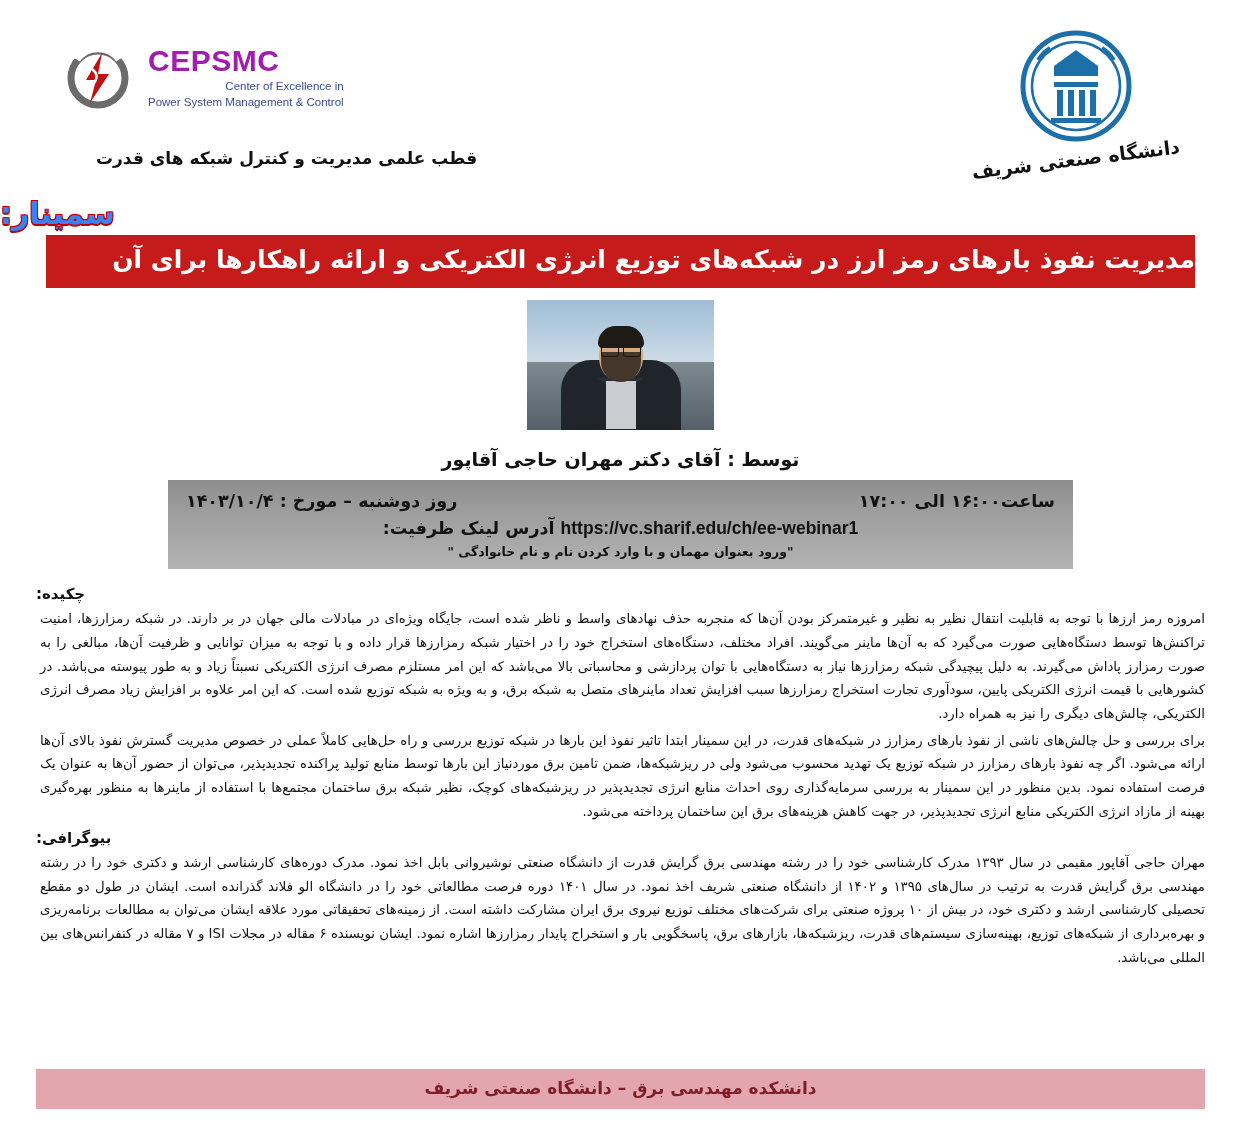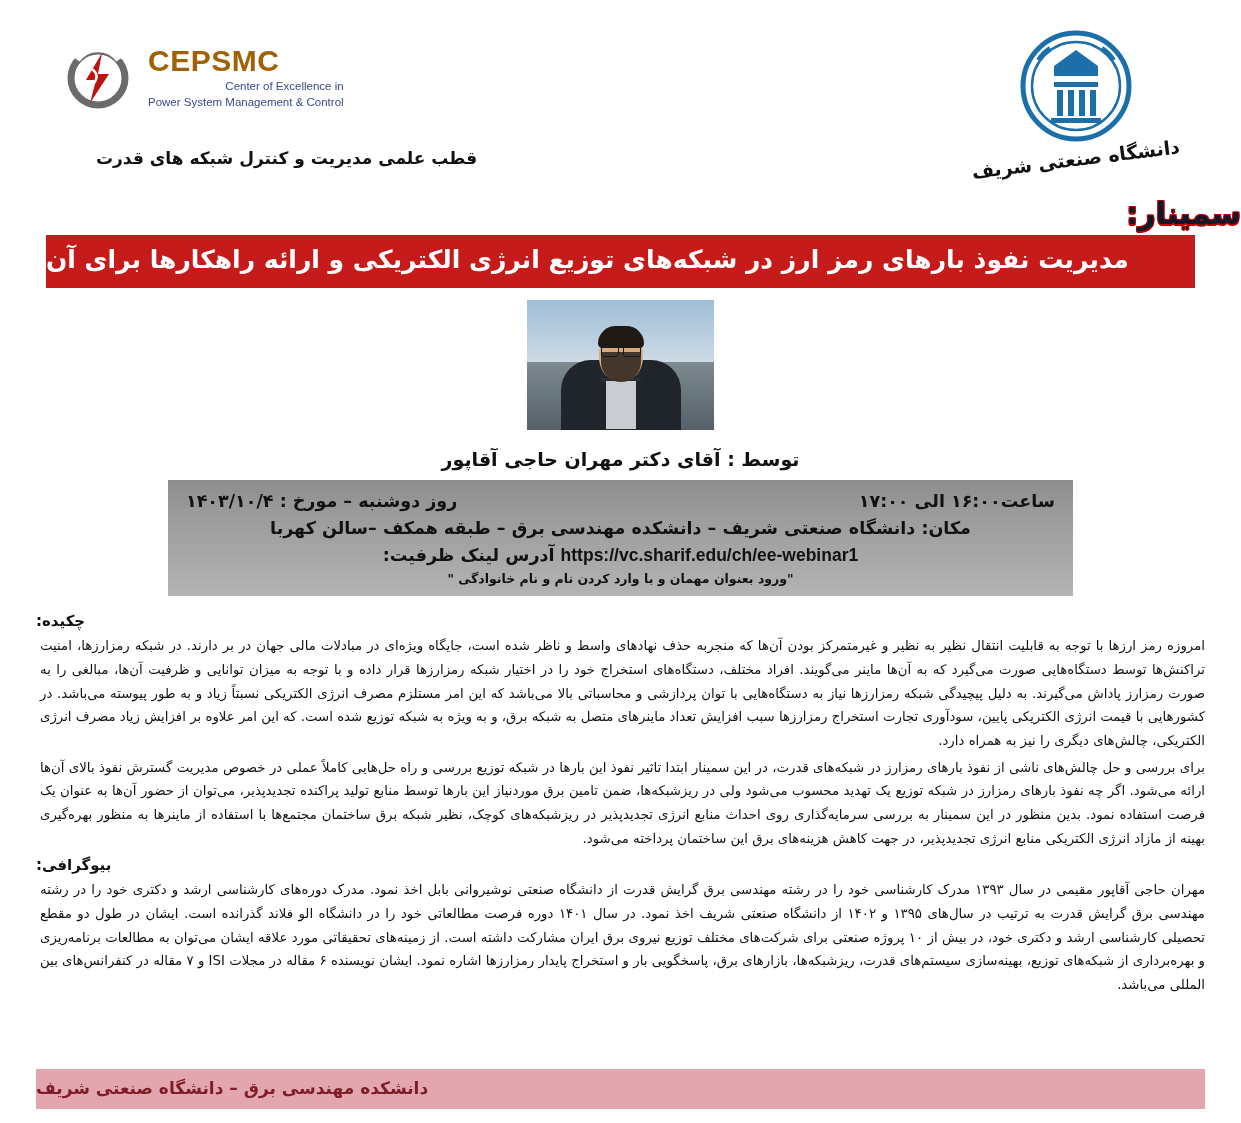--- a/index.html
+++ b/index.html
@@ -39,21 +39,21 @@
     position: absolute;
     left: 86px;
     top: 0px;
     direction: ltr;
     text-align: left;
   }
   .cepsmc-title {
     font-family: "Liberation Sans", sans-serif;
     font-size: 30px;
     font-weight: bold;
-    color: #a16207;
+    color: #a21caf;
     letter-spacing: 0.5px;
     line-height: 1.05;
   }
   .cepsmc-sub {
     font-family: "Liberation Sans", sans-serif;
     font-size: 11.5px;
     color: #3b4a8c;
     line-height: 1.25;
     margin-top: 2px;
     text-align: right;
@@ -84,39 +84,39 @@
     margin-top: 6px;
     font-size: 19px;
     font-weight: bold;
     color: #111;
     transform: rotate(-7deg);
     display: inline-block;
   }
 
   
   .seminar-word {
-    text-align: right;
+    text-align: left;
     font-size: 30px;
     font-weight: bold;
-    color: #0f172a;
+    color: #3b82f6;
     text-shadow:
        1px  1px 0 #c00000,
       -1px  1px 0 #c00000,
        1px -1px 0 #c00000,
       -1px -1px 0 #c00000,
        0    2px 0 #c00000;
     margin: 6px 0 4px 0;
     letter-spacing: 1px;
   }
   .title-bar {
     background: #c61b1b;
     color: #ffffff;
     font-size: 25px;
     font-weight: bold;
-    text-align: left;
+    text-align: right;
     padding: 10px 0 13px 0;
     margin: 0 46px;
     line-height: 1.2;
   }
 
   
   .photo-wrap {
     text-align: center;
     margin-top: 12px;
   }
@@ -208,21 +208,21 @@
   }
 
   
   .footer {
     position: absolute;
     left: 36px;
     right: 36px;
     bottom: 14px;
     background: #e4a6ae;
     color: #7d1d28;
-    text-align: left;
+    text-align: center;
     font-size: 17px;
     font-weight: bold;
     padding: 9px 0 11px 0;
   }
 </style>
 </head>
 <body>
 
 <div class="header">
 
@@ -279,21 +279,20 @@
   </div>
 </div>
 
 <div class="speaker">توسط : آقای دکتر مهران حاجی آقاپور</div>
 
 <div class="info-box">
   <div class="info-row">
     <span>ساعت۱۶:۰۰ الی   ۱۷:۰۰</span>
     <span>روز دوشنبه – مورخ : ۱۴۰۳/۱۰/۴</span>
   </div>
-  <div class="info-row center">مکان: دانشگاه صنعتی شریف – دانشکده مهندسی برق – طبقه همکف –سالن کهربا</div>
   <div class="info-row center">
     <span class="info-link">https://vc.sharif.edu/ch/ee-webinar1</span>
     <span>آدرس لینک ظرفیت:</span>
   </div>
   <div class="info-note">"ورود بعنوان مهمان و با وارد کردن نام و نام خانوادگی "</div>
 </div>
 
 <div class="content">
 
   <div class="sec-head">چکیده:</div>

